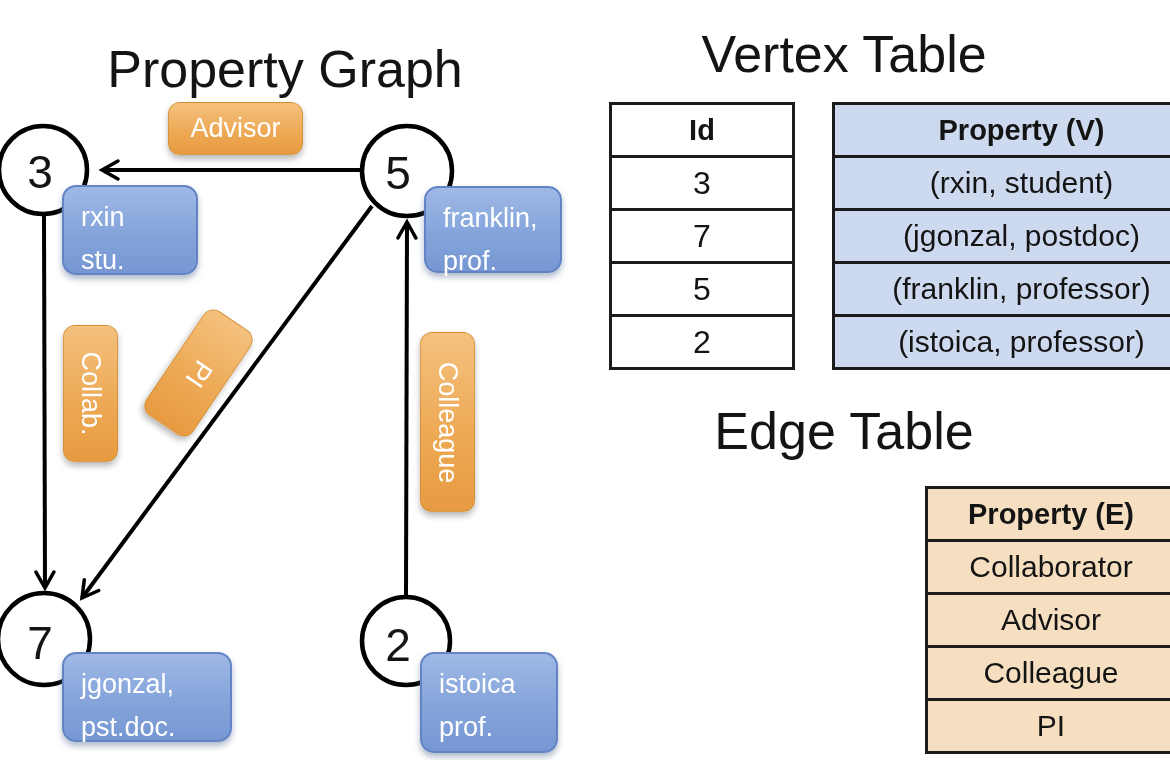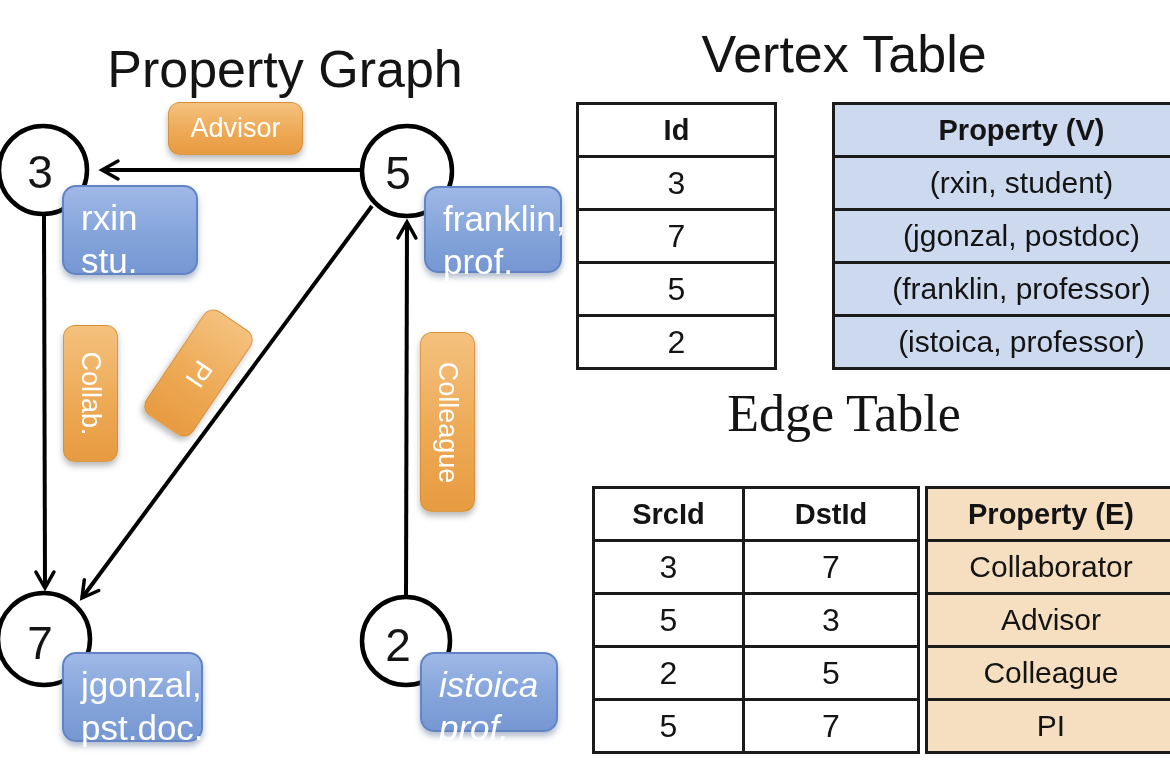--- a/index.html
+++ b/index.html
@@ -6,32 +6,32 @@
   .stage {
     position:relative; width:1170px; height:760px; background:#ffffff;
     font-family:"Liberation Sans", sans-serif; overflow:hidden;
   }
   .title {
     position:absolute; font-size:52px; font-weight:400; color:#141414;
     text-align:center; white-space:nowrap;
   }
   #graph-title  { left:20px;  top:13px;  width:530px;margin-top:26px; }
   #vertex-title { left:594px; top:13px;  width:500px;margin-top:11px; }
-  #edge-title   { left:594px; top:384px; width:500px;font-family:Liberation Serif, serif; }
+  #edge-title   { left:594px; top:401px; width:500px; }
 
   #graph-svg { position:absolute; left:0; top:0; }
   .edge-line { stroke:#000; stroke-width:4; fill:none; }
   .node-circle { fill:#ffffff; stroke:#000; stroke-width:4.5; }
   .node-id { font-family:"Liberation Sans", sans-serif; font-size:46px; fill:#141414; }
 
   .vbox {
     position:absolute; box-sizing:border-box; border-radius:14px;
     background:linear-gradient(180deg,#9fb8e6 0%,#84a4da 55%,#7697d3 100%);
     border:2px solid #6384c4; box-shadow:0 4px 6px rgba(110,130,160,0.55);
-    color:#ffffff; font-size:35px; line-height:43px; padding:9px 0 0 17px;
+    color:#ffffff; font-size:27px; line-height:43px; padding:9px 0 0 17px;
   }
   .ebox {
     position:absolute; box-sizing:border-box; border-radius:12px;
     background:linear-gradient(180deg,#f4c17e 0%,#eda853 60%,#e79b41 100%);
     border:1px solid rgba(205,135,45,0.65); box-shadow:0 4px 6px rgba(0,0,0,0.28);
     color:#ffffff; font-size:27px;
     display:flex; align-items:center; justify-content:center;
   }
   .ebox .rot { transform:rotate(90deg); white-space:nowrap; }
   #edge-label-pi { transform:rotate(34deg); }
@@ -79,43 +79,43 @@
   </svg>
 
   <div class="vbox" style="left:62px; top:185px; width:136px; height:90px;">
     <div>rxin</div>
     <div>stu.</div>
   </div>
   <div class="vbox" style="left:424px; top:186px; width:138px; height:87px;">
     <div>franklin,</div>
     <div>prof.</div>
   </div>
-  <div class="vbox" style="left:62px; top:652px; width:141px; height:90px;">
+  <div class="vbox" style="left:62px; top:652px; width:170px; height:90px;">
     <div>jgonzal,</div>
     <div>pst.doc.</div>
   </div>
-  <div class="vbox" style="left:420px; top:652px; width:138px; height:80px;font-style:italic;">
+  <div class="vbox" style="left:420px; top:652px; width:138px; height:101px;">
     <div>istoica</div>
     <div>prof.</div>
   </div>
 
   <div class="ebox" id="edge-label-advisor" style="left:168px; top:102px; width:135px; height:53px;">
     <span>Advisor</span>
   </div>
   <div class="ebox" id="edge-label-collab" style="left:63px; top:325px; width:55px; height:137px;">
     <span class="rot">Collab.</span>
   </div>
   <div class="ebox" id="edge-label-pi" style="left:170px; top:310px; width:57px; height:126px;">
     <span class="rot">PI</span>
   </div>
   <div class="ebox" id="edge-label-colleague" style="left:420px; top:332px; width:55px; height:180px;">
     <span class="rot">Colleague</span>
   </div>
 
-  <table class="dtable" id="vertex-id-table" style="left:576px; top:102px; width:201px;">
+  <table class="dtable" id="vertex-id-table" style="left:609px; top:102px; width:186px;">
     <tbody>
         <tr>
           <td class="hdr">Id</td>
         </tr>
     <tr>
           <td class="num">3</td>
         </tr>
     <tr>
           <td class="num">7</td>
         </tr>
@@ -141,48 +141,20 @@
         </tr>
     <tr>
           <td>(franklin, professor)</td>
         </tr>
     <tr>
           <td>(istoica, professor)</td>
         </tr>
   </tbody>
     </table>
 
-  <table class="dtable" id="edge-ids-table" style="left:592px; top:486px; width:325px;">
-    <colgroup>
-        <col style="width:150px">
-        <col style="width:175px">
-      </colgroup>
-    <tbody>
-        <tr>
-      <td class="hdr">SrcId</td>
-      <td class="hdr">DstId</td>
-    </tr>
-    <tr>
-      <td class="num">3</td>
-      <td class="num">7</td>
-    </tr>
-    <tr>
-      <td class="num">5</td>
-      <td class="num">3</td>
-    </tr>
-    <tr>
-      <td class="num">2</td>
-      <td class="num">5</td>
-    </tr>
-    <tr>
-      <td class="num">5</td>
-      <td class="num">7</td>
-    </tr>
-  </tbody>
-    </table>
 
   <table class="dtable" id="edge-prop-table" style="left:925px; top:486px; width:252px;padding-left:32px;">
     <tbody>
         <tr>
           <td class="hdr">Property (E)</td>
         </tr>
     <tr>
           <td>Collaborator</td>
         </tr>
     <tr>

